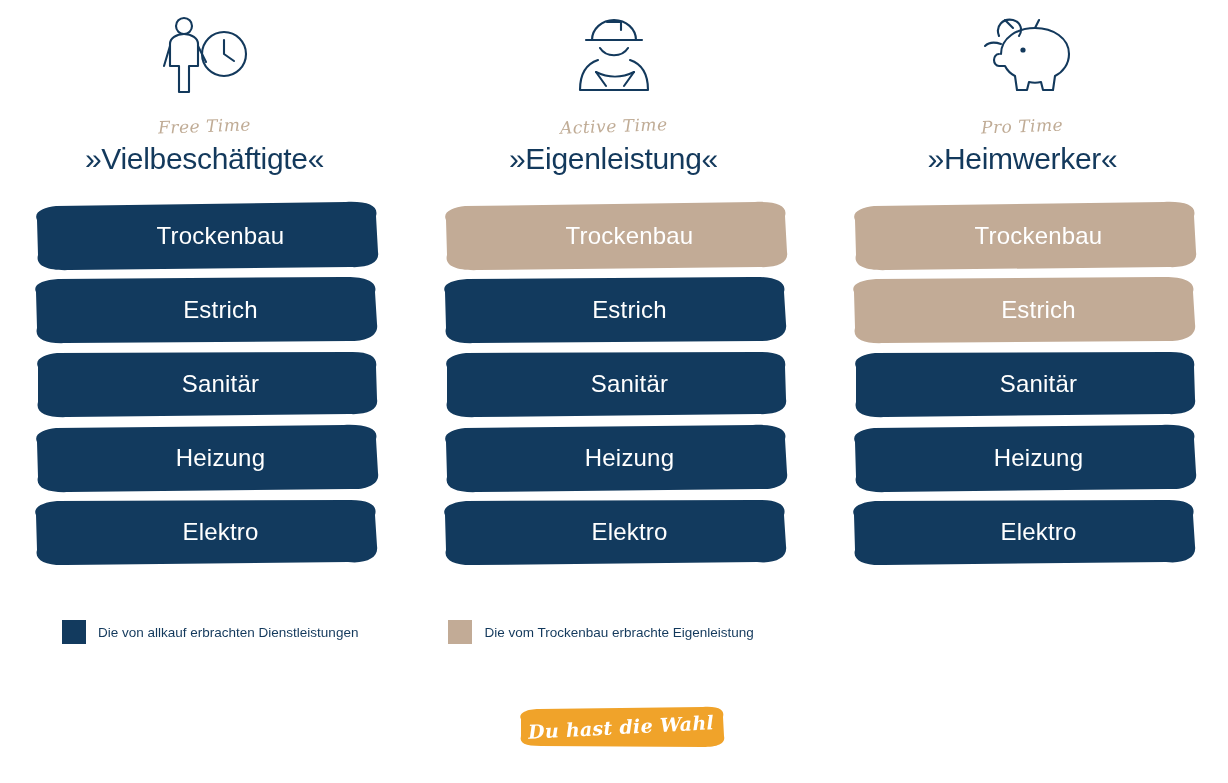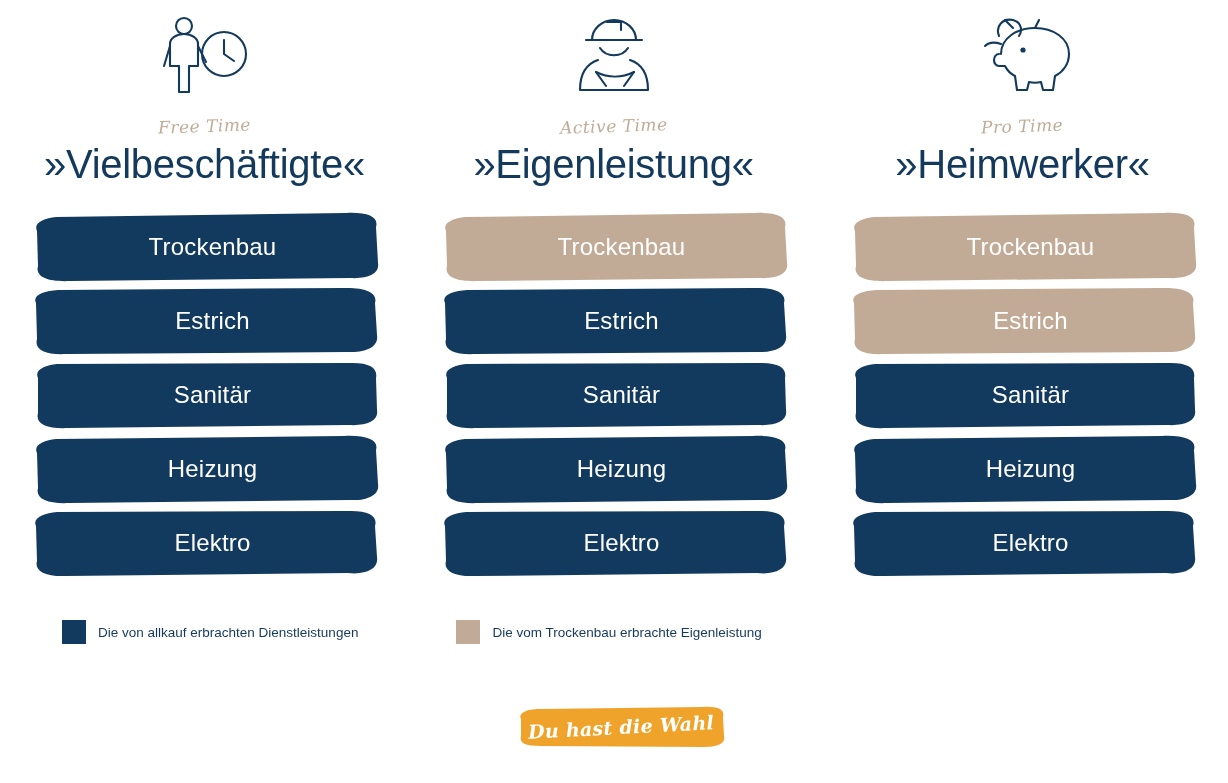--- a/index.html
+++ b/index.html
@@ -52,21 +52,21 @@
     font-family: "DejaVu Serif", serif;
     font-style: italic;
     font-size: 17px;
     letter-spacing: 0.5px;
     color: #c0ac96;
     margin-top: 10px;
     transform: rotate(-2deg);
   }
 
   .col-title {
-    font-size: 40px;
+    font-size: 30px;
     font-weight: 400;
     color: #13395c;
     margin-top: 6px;
     letter-spacing: -0.3px;
     white-space: nowrap;
   }
 
   
   .bars {
     margin-top: 24px;
@@ -82,40 +82,40 @@
     margin-bottom: 2px;
   }
   .bar-wrap svg {
     position: absolute;
     left: 0; top: 0;
     width: 350px;
     height: 72px;
   }
   .bar-label {
     position: absolute;
-    left: 8px; top: 0;
+    left: 16px; top: 0;
     width: 350px;
     height: 72px;
     display: flex;
     align-items: center;
     justify-content: center;
     font-size: 24px;
     color: #ffffff;
     letter-spacing: 0.2px;
     pointer-events: none;
   }
 
   
   .legend {
     position: absolute;
     left: 62px;
     top: 620px;
     display: flex;
     align-items: center;
-    gap: 16px;
+    gap: 8px;
   }
   .legend-item {
     display: flex;
     align-items: center;
   }
   .legend-item.first { margin-right: 82px; }
   .swatch {
     width: 24px;
     height: 24px;
     margin-right: 12px;

